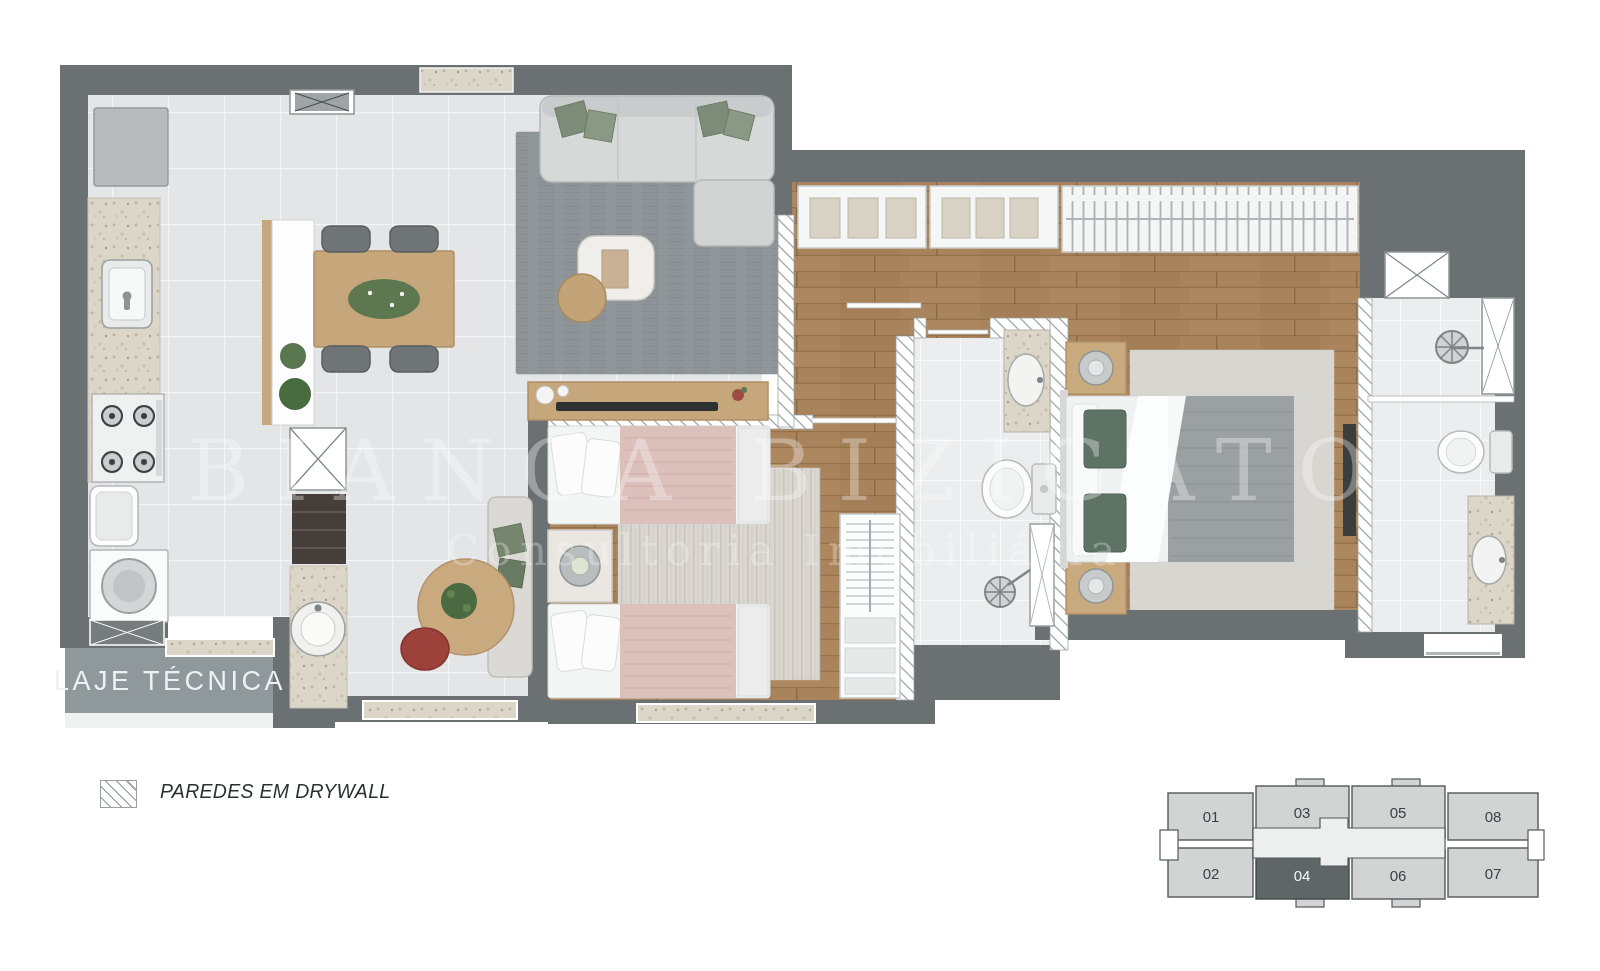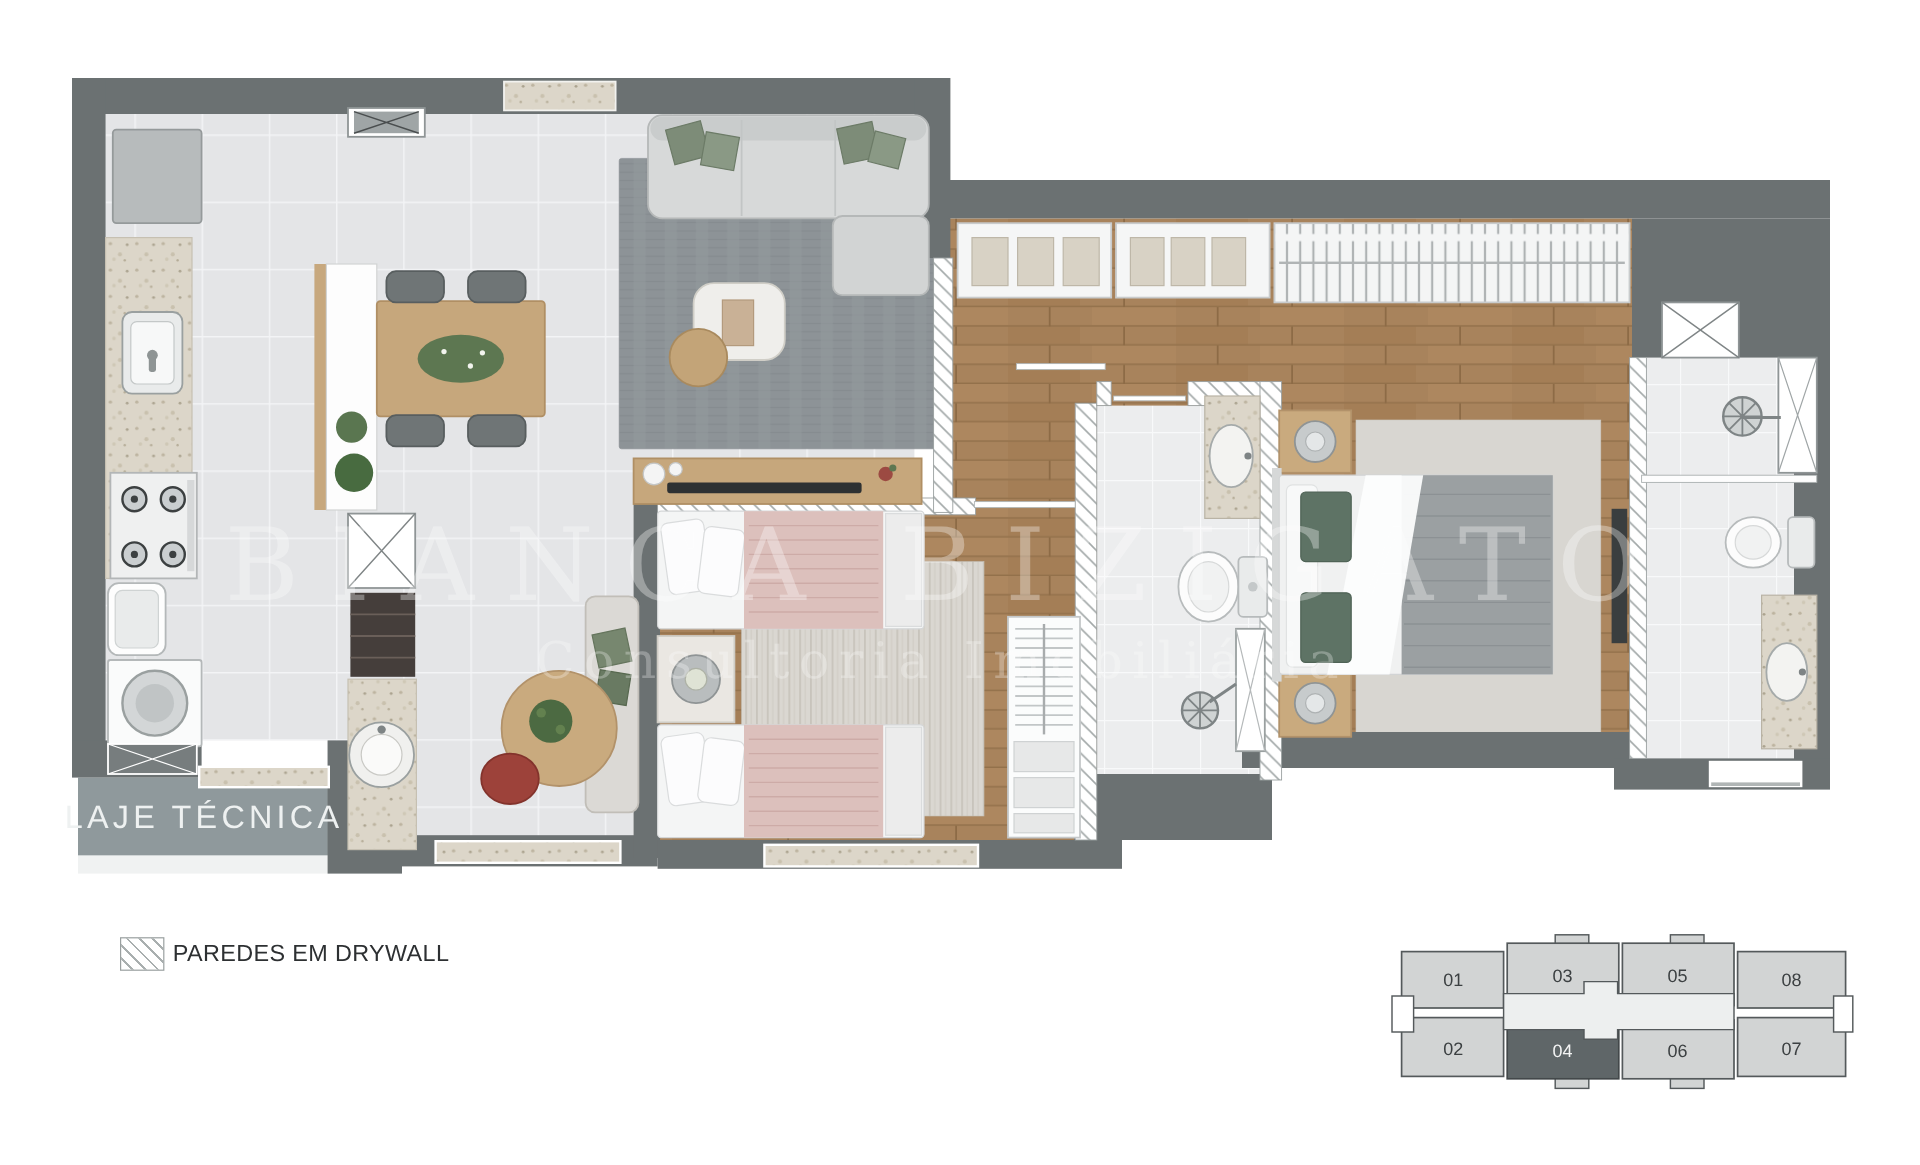--- a/index.html
+++ b/index.html
@@ -2,21 +2,21 @@
 <html><head>
 <meta charset="utf-8">
 <style>
   html,body{margin:0;padding:0;background:#ffffff;}
   .canvas{position:relative;width:1600px;height:971px;background:#ffffff;
           font-family:"Liberation Sans",sans-serif;overflow:hidden;}
   .plan-svg{position:absolute;left:0;top:0;}
   .caption{position:absolute;left:90px;top:762px;}
   .title{font-size:21.5px;color:#2d3032;letter-spacing:.5px;font-weight:500;}
   .legend{margin-top:18px;}
-  .legend-row{display:flex;align-items:center;gap:7px;margin-bottom:8px;height:30px;margin-left:10px;}
+  .legend-row{display:flex;align-items:flex-start;gap:23px;margin-bottom:8px;height:30px;margin-left:10px;font-style:italic;}
   .swatch{width:37px;height:28px;box-sizing:border-box;flex:0 0 auto;}
   .swatch-drywall{background:repeating-linear-gradient(45deg,#ffffff 0 6px,#a9afaf 6px 7.5px);
                   border:1.5px solid #9aa0a0;}
   .swatch-concrete{background:#5d6466;border:1px solid #565c5e;}
   .legend-label{font-size:19.5px;color:#2d3032;letter-spacing:.3px;}
 </style>
 </head>
 <body>
 
 <div class="canvas">

